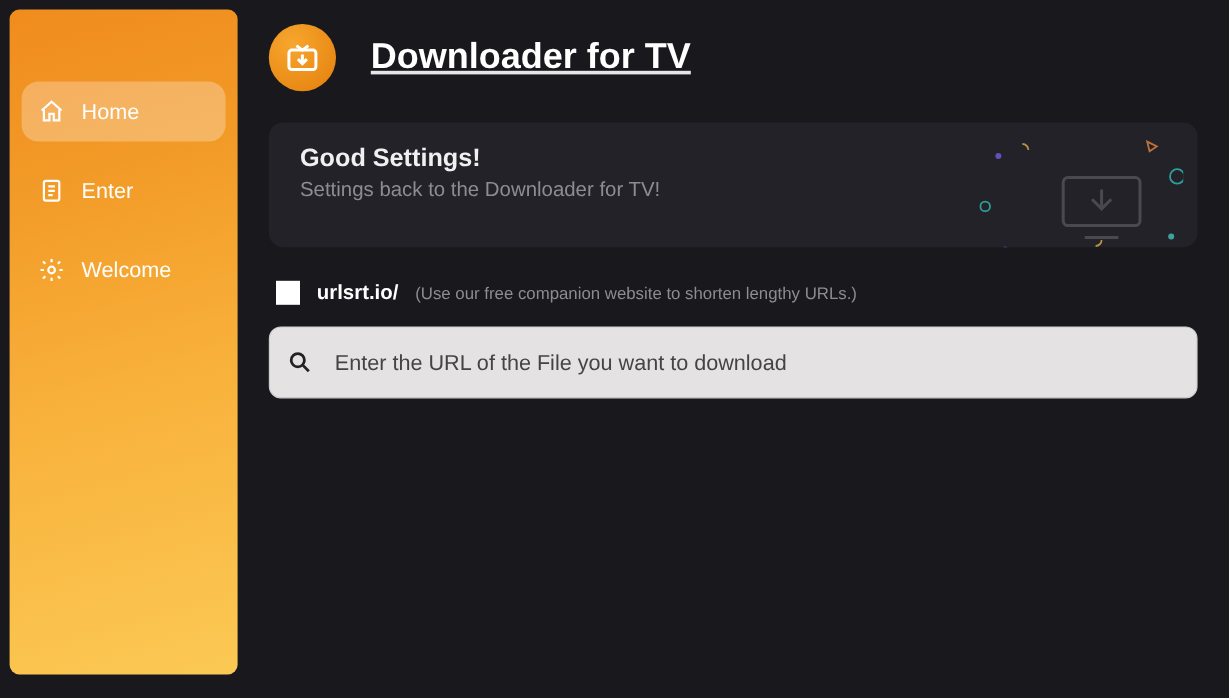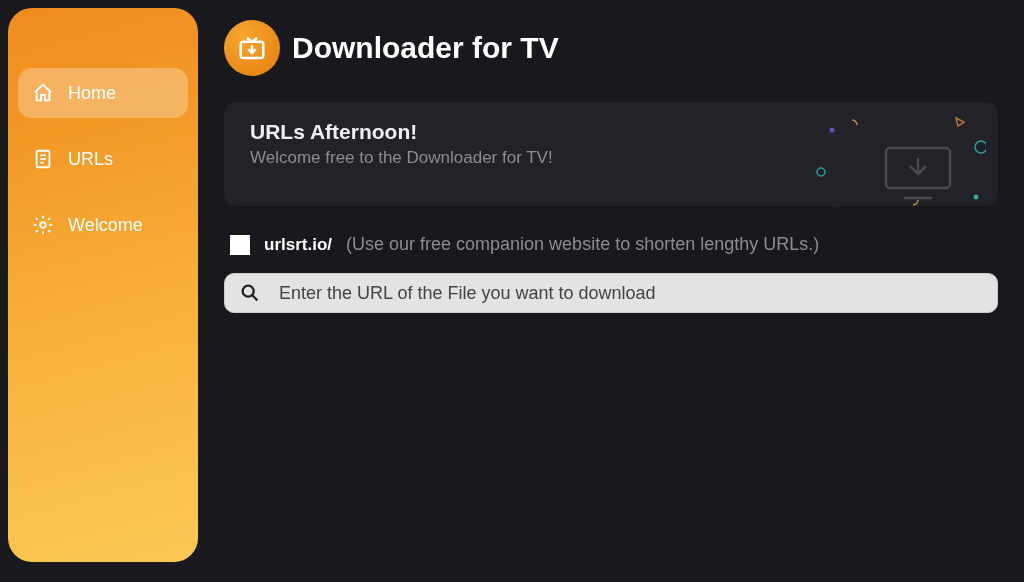--- a/index.html
+++ b/index.html
@@ -7,21 +7,21 @@
   body {
     background: #18181d;
     font-family: "Segoe UI", Arial, sans-serif;
     display: flex;
     color: #e6e6e6;
   }
   .sidebar {
     width: 190px;
     height: 554px;
     margin: 8px 0 0 8px;
-    border-radius: 24px;
+    border-radius: 8px;
     background: linear-gradient(165deg, #f08c1e 0%, #f29a27 25%, #f8b03a 55%, #fbc954 100%);
     padding: 60px 10px 10px 10px;
   }
   .nav-item {
     display: flex;
     align-items: center;
     gap: 14px;
     padding: 14px 14px;
     border-radius: 14px;
     color: #fff;
@@ -33,21 +33,21 @@
   .nav-item.active {
     background: rgba(255,255,255,0.28);
   }
   .nav-icon { width: 22px; height: 22px; display:flex; align-items:center; justify-content:center; flex-shrink:0;}
   .nav-icon svg { stroke: #fff; fill:none; stroke-width:2; }
   .main {
     flex: 1;
     padding: 20px 26px 0 26px;
     min-width: 0;
   }
-  .header { display:flex; align-items:center; gap:12px; margin-bottom: 26px;}
+  .header { display:flex; align-items:center; gap:29px; margin-bottom: 26px; text-decoration: underline;}
   .logo-circle {
     width: 56px; height:56px; border-radius:50%;
     background: radial-gradient(circle at 35% 30%, #f7a62f, #e78712 80%);
     display:flex; align-items:center; justify-content:center;
   }
   .app-title { font-size: 30px; font-weight:600; color:#fff;}
   .card {
     position:relative;
     background: #232228;
     border-radius: 12px;
@@ -61,26 +61,26 @@
     position:absolute; right:12px; top:10px; width:170px; height:110px; opacity:0.85;
   }
   .monitor-icon {
     position:absolute; right:44px; top:42px;
   }
   .url-row { display:flex; align-items:center; gap:14px; margin-top:28px; padding-left:6px;}
   .checkbox {
     width:20px; height:20px; background:#fff; display:inline-block; flex-shrink:0; cursor:pointer;
   }
   .url-prefix { font-size:17px; color:#fff; font-weight:600; }
-  .url-hint { font-size:18px; color:#8d8c92; }
+  .url-hint { font-size:14px; color:#8d8c92; }
   .search-wrap {
     margin-top:18px;
     background:#e4e2e3;
     border-radius:10px;
-    height:40px;
+    height:60px;
     display:flex; align-items:center;
     padding: 0 14px;
     border:1px solid #cdcbcc;
   }
   .search-icon { margin-right:18px; display:flex;}
   .url-input {
     flex:1; border:none; outline:none; background:transparent;
     font-size:18px; color:#3a3a3a;
   }
   .url-input::placeholder { color:#444; }
@@ -110,21 +110,21 @@
   </div>
   <div class="nav-item">
     <span class="nav-icon">
       <svg width="22" height="22" viewBox="0 0 24 24">
           <rect x="5" y="3" width="14" height="18" rx="2"></rect>
           <line x1="9" y1="8" x2="15" y2="8"></line>
           <line x1="9" y1="12" x2="15" y2="12"></line>
           <line x1="9" y1="16" x2="13" y2="16"></line>
         </svg>
     </span>
-    <span>URLs</span>
+    <span>Enter</span>
   </div>
   <div class="nav-item">
     <span class="nav-icon">
       <svg width="22" height="22" viewBox="0 0 24 24">
           <circle cx="12" cy="12" r="3"></circle>
           <path d="M12 2v3M12 19v3M4.2 4.2l2.1 2.1M17.7 17.7l2.1 2.1M2 12h3M19 12h3M4.2 19.8l2.1-2.1M17.7 6.3l2.1-2.1"></path>
         </svg>
     </span>
     <span>Welcome</span>
   </div>
@@ -137,22 +137,22 @@
         <rect x="3" y="7" width="18" height="13" rx="2"></rect>
         <path d="M8 4l4 3 4-3"></path>
         <path d="M12 10v5"></path>
           <path d="M9 13l3 3 3-3"></path>
       </svg>
     </div>
     <h1 class="app-title">Downloader for TV</h1>
   </div>
 
   <section class="card">
-    <div class="greeting">URLs Afternoon!</div>
-    <div class="welcome">Welcome free to the Downloader for TV!</div>
+    <div class="greeting">Good Settings!</div>
+    <div class="welcome">Settings back to the Downloader for TV!</div>
 
     <svg class="confetti" viewBox="0 0 170 110">
       <polygon points="140,6 148,10 142,14" fill="none" stroke="#d9813d" stroke-width="1.5"></polygon>
       <circle cx="165" cy="35" r="6" fill="none" stroke="#2fb6b0" stroke-width="1.5"></circle>
       <circle cx="5" cy="60" r="4" fill="none" stroke="#2fb6b0" stroke-width="1.5"></circle>
       <rect x="20" y="95" width="6" height="6" fill="none" stroke="#6b5bd4" stroke-width="1.5" transform="rotate(20 23 98)"></rect>
       <polygon points="128,100 136,103 130,108" fill="none" stroke="#d9813d" stroke-width="1.5"></polygon>
       <circle cx="16" cy="18" r="2.5" fill="#6b5bd4"></circle>
       <circle cx="160" cy="85" r="2.5" fill="#43b9b1"></circle>
       <path d="M102 88 a5 5 0 0 1 -5 5" fill="none" stroke="#cfa54b" stroke-width="1.5"></path>

